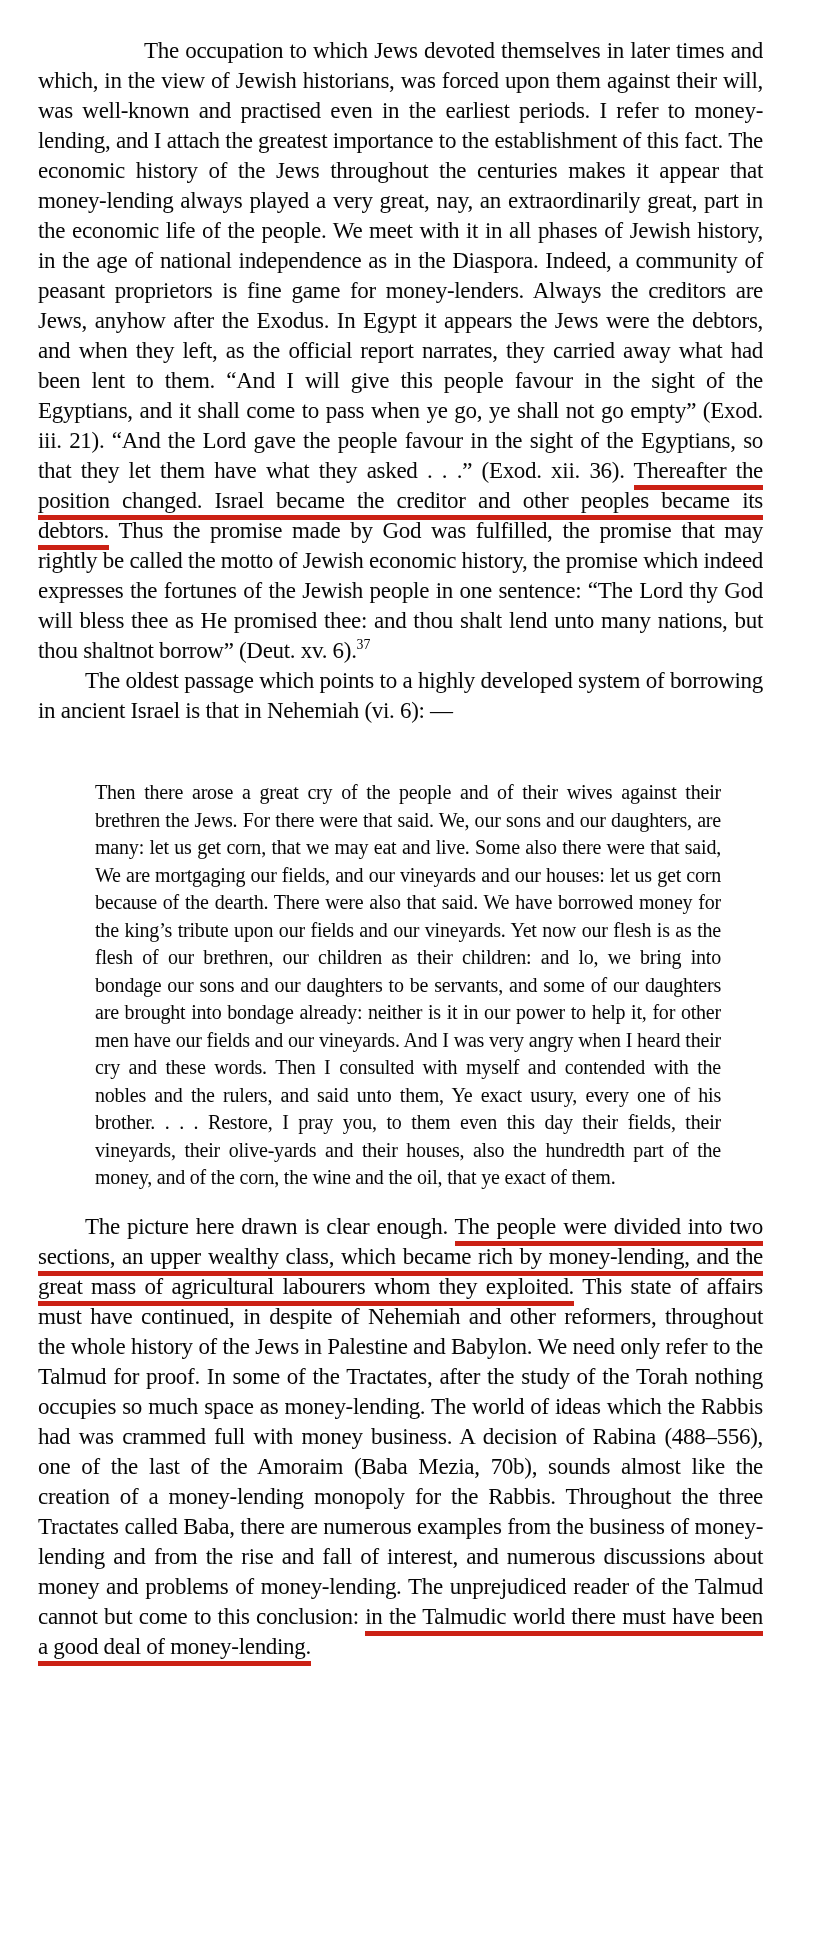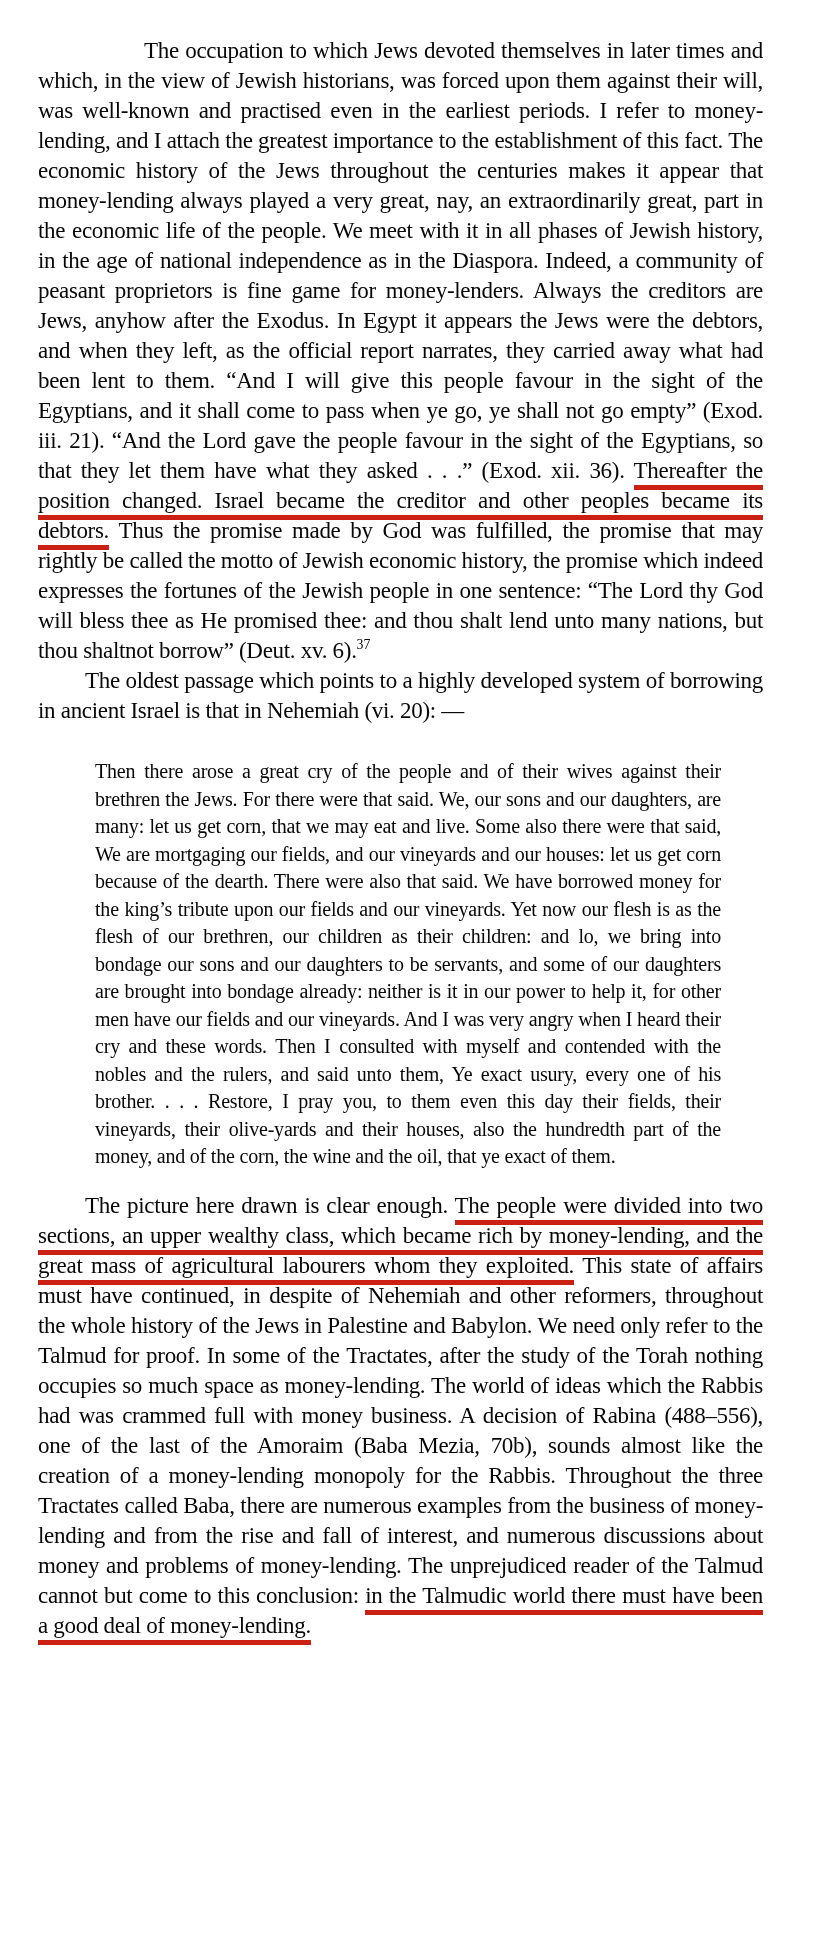--- a/index.html
+++ b/index.html
@@ -33,21 +33,21 @@
     letter-spacing: -0.3px;
     text-align: justify;
   }
   .para-first {
     text-indent: 106px;
   }
   .para-indent {
     text-indent: 47px;
   }
   .quote {
-    margin: 32px 42px 20px 57px;
+    margin: 53px 42px 20px 57px;
     font-size: 20px;
     line-height: 27.5px;
     letter-spacing: -0.2px;
     text-align: justify;
   }
   .red-underline {
     border-bottom: 5px solid var(--pen);
     padding-bottom: 2px;
   }
   .italic {
@@ -58,17 +58,17 @@
     vertical-align: super;
     letter-spacing: 0;
   }
 </style>
 </head>
 <body>
 
 <div class="page">
   <div class="body-text">
     <p class="para para-first"><span>The occupation to which Jews devoted themselves in later times and which, in the view of Jewish historians, was forced upon them against their will, was well-known and practised even in the earliest periods. I refer to money-lending, and I attach the greatest importance to the establishment of this fact. The economic history of the Jews throughout the centuries makes it appear that money-lending always played a very great, nay, an extraordinarily great, part in the economic life of the people. We meet with it in all phases of Jewish history, in the age of national independence as in the Diaspora. Indeed, a community of peasant proprietors is fine game for money-lenders. Always the creditors are Jews, anyhow after the Exodus. In Egypt it appears the Jews were the debtors, and when they left, as the official report narrates, they carried away what had been lent to them. “And I will give this people favour in the sight of the Egyptians, and it shall come to pass when ye go, ye shall not go empty” (Exod. iii. 21). “And the Lord gave the people favour in the sight of the Egyptians, so that they let them have what they asked . . .” (Exod. xii. 36). </span><span class="red-underline">Thereafter the position changed. Israel became the creditor and other peoples became its debtors.</span><span> Thus the promise made by God was fulfilled, the promise that may rightly be called the motto of Jewish economic history, the promise which indeed expresses the fortunes of the Jewish people in one sentence: “The Lord thy God will bless thee as He promised thee: and thou shalt lend unto many nations, but thou shaltnot borrow” (Deut. xv. 6).</span><sup class="fn">37</sup></p>
-    <p class="para para-indent"><span>The oldest passage which points to a highly developed system of borrowing in ancient Israel is that in Nehemiah (vi. 20): —</span></p>
+    <p class="para para-indent"><span>The oldest passage which points to a highly developed system of borrowing in ancient Israel is that in Nehemiah (vi. 6): —</span></p>
     <blockquote class="quote"><span>Then there arose a great cry of the people and of their wives against their brethren the Jews. For there were that said. We, our sons and our daughters, are many: let us get corn, that we may eat and live. Some also there were that said, We are mortgaging our fields, and our vineyards and our houses: let us get corn because of the dearth. There were also that said. We have borrowed money for the king’s tribute upon our fields and our vineyards. Yet now our flesh is as the flesh of our brethren, our children as their children: and lo, we bring into bondage our sons and our daughters to be servants, and some of our daughters are brought into bondage already: neither is it in our power to help it, for other men have our fields and our vineyards. And I was very angry when I heard their cry and these words. Then I consulted with myself and contended with the nobles and the rulers, and said unto them, Ye exact usury, every one of his brother. . . . Restore, I pray you, to them even this day their fields, their vineyards, their olive-yards and their houses, also the hundredth part of the money, and of the corn, the wine and the oil, that ye exact of them.</span></blockquote>
     <p class="para para-indent"><span>The picture here drawn is clear enough. </span><span class="red-underline">The people were divided into two sections, an upper wealthy class, which became rich by money-lending, and the great mass of agricultural labourers whom they exploited.</span><span> This state of affairs must have continued, in despite of Nehemiah and other reformers, throughout the whole history of the Jews in Palestine and Babylon. We need only refer to the Talmud for proof. In some of the Tractates, after the study of the Torah nothing occupies so much space as money-lending. The world of ideas which the Rabbis had was crammed full with money business. A decision of Rabina (488–556), one of the last of the Amoraim </span><span class="italic">(Baba Mezia, 70b),</span><span> sounds almost like the creation of a money-lending monopoly for the Rabbis. Throughout the three Tractates called </span><span class="italic">Baba,</span><span> there are numerous examples from the business of money-lending and from the rise and fall of interest, and numerous discussions about money and problems of money-lending. The unprejudiced reader of the Talmud cannot but come to this conclusion: </span><span class="red-underline">in the Talmudic world there must have been a good deal of money-lending.</span></p>
   </div>
 </div>
 
 </body></html>

